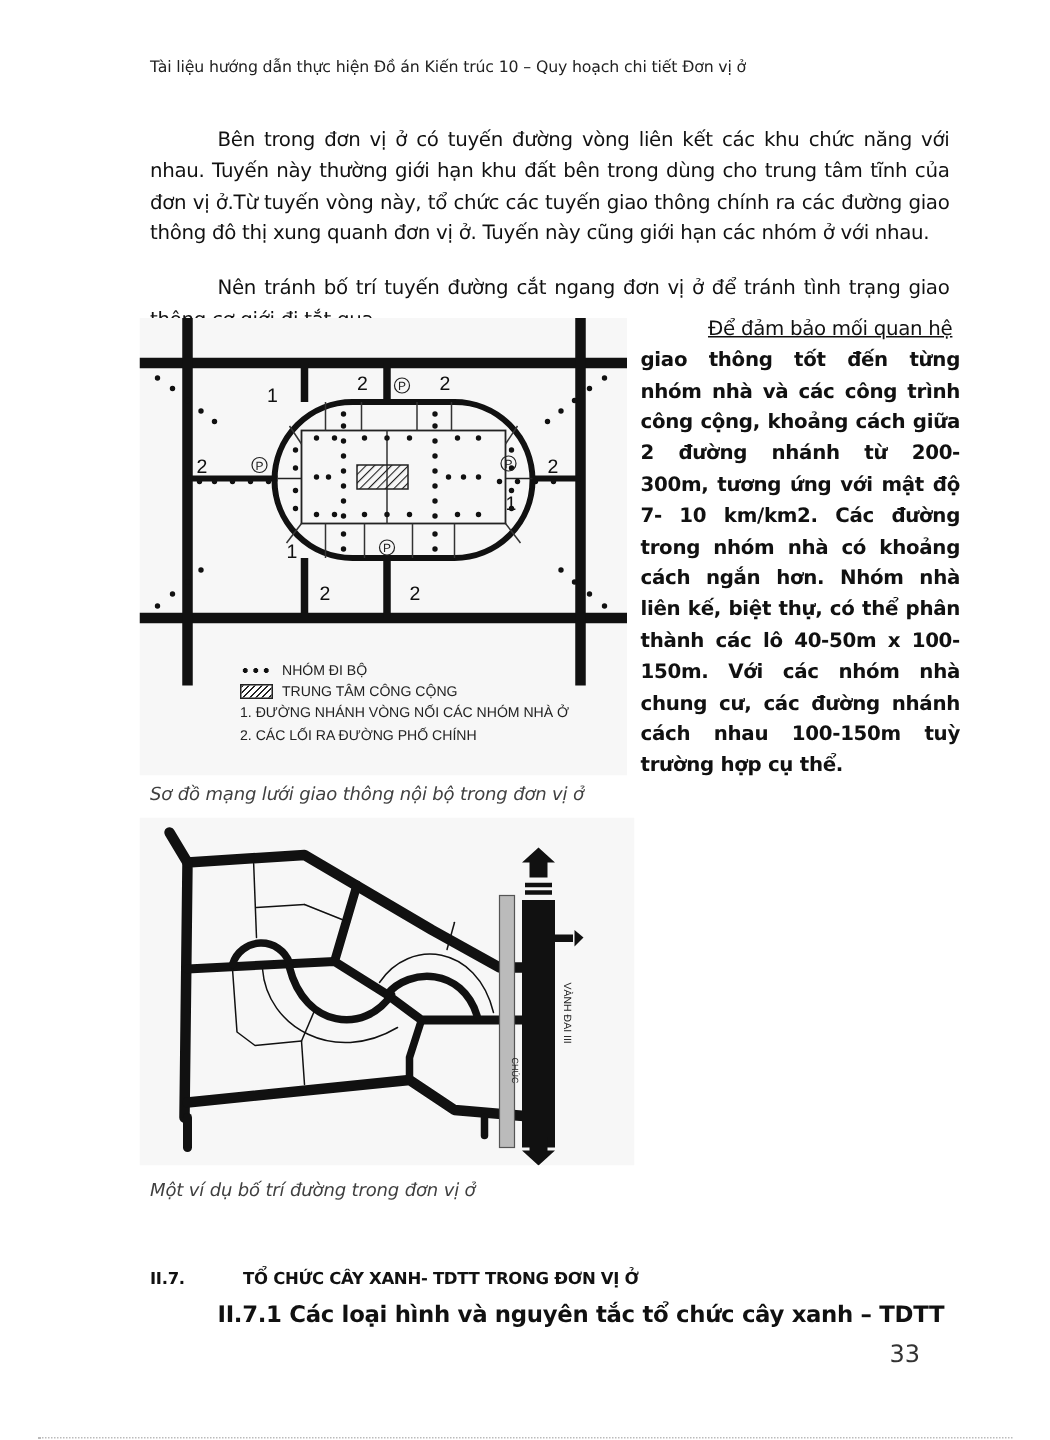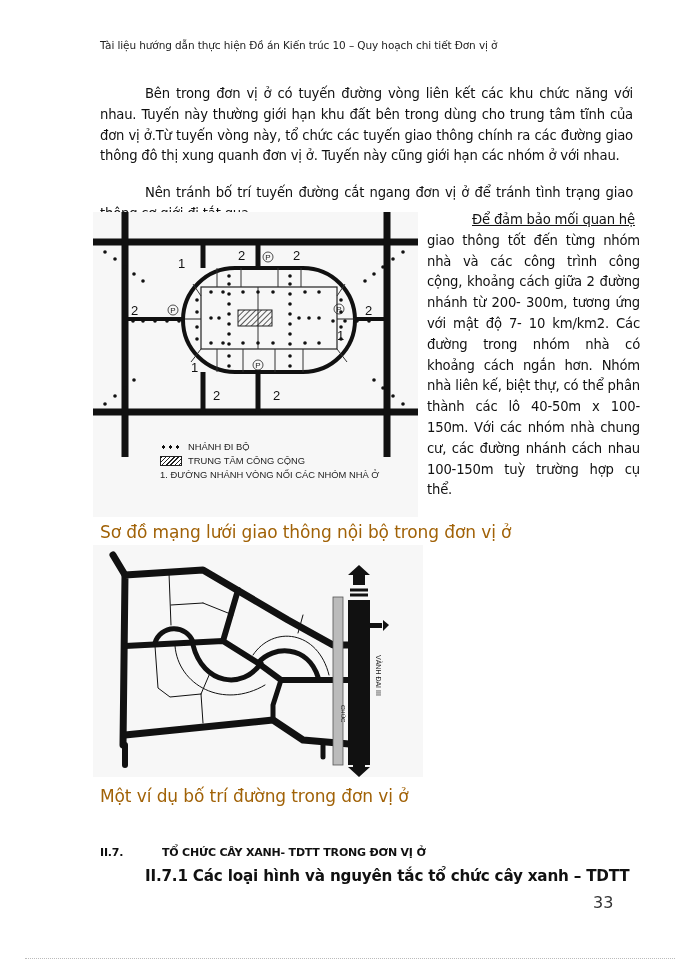--- a/index.html
+++ b/index.html
@@ -6,30 +6,30 @@
   body { width: 700px; height: 960px; position: relative; overflow: hidden;
          font-family: "DejaVu Sans", sans-serif; color: #111; }
   .header { position: absolute; left: 100px; top: 39px; font-size: 10.5px; color: #222;
             letter-spacing: -0.1px; }
   .para { position: absolute; font-size: 13.2px; line-height: 20.8px; color: #111;
           text-align: justify; letter-spacing: -0.2px; }
   .p1 { left: 100px; top: 84px; width: 533px; text-indent: 45px; }
   .p2 { left: 100px; top: 183px; width: 533px; text-indent: 45px; }
   .p3 { left: 427px; top: 210px; width: 245px; }
   .p3 .first { display: block; text-indent: 45px; text-align: justify; text-decoration: underline; }
-  .p3 .rest { display: block; width: 213px; text-align: justify; }
+  .p3 .rest { display: block; width: 213px; text-align: justify; font-weight: bold; }
   .fig1 { position: absolute; left: 93px; top: 212px; width: 325px; height: 305px; }
   .legend { position: absolute; left: 160px; top: 440px; font-size: 9.4px; line-height: 14.2px;
             color: #222; font-family: "Liberation Sans", sans-serif; }
   .legend .row { display: flex; align-items: center; gap: 6px; white-space: nowrap; }
   .legend .sw { width: 22px; height: 10px; display: inline-block; }
   .sw-road { height: 5px !important; background: #111; }
   .sw-walk { background: radial-gradient(circle, #111 1.5px, transparent 1.7px) 0 0 / 7px 10px repeat-x; }
   .sw-center { background: repeating-linear-gradient(135deg, #222 0 1px, #fff 1px 3px); border: 1px solid #222; box-sizing: border-box; }
-  .caption { position: absolute; font-size: 17px; color: #a16207; letter-spacing: -0.1px; }
+  .caption { position: absolute; font-style: italic; font-size: 12px; color: #404040; letter-spacing: -0.1px; }
   .cap1 { left: 100px; top: 522px; }
   .cap2 { left: 100px; top: 786px; }
   .fig2 { position: absolute; left: 93px; top: 545px; width: 330px; height: 232px; }
   .h-section { position: absolute; left: 100px; top: 846px; font-weight: bold; font-size: 11px;
                color: #111; white-space: nowrap; letter-spacing: -0.2px; }
   .h-section .num { display: inline-block; width: 62px; }
   .h-sub { position: absolute; left: 145px; top: 867px; font-weight: bold; font-size: 15.2px;
            color: #111; white-space: nowrap; letter-spacing: -0.2px; }
   .page-num { position: absolute; left: 593px; top: 893px; font-size: 16px; color: #333; text-align: center; }
   .bottom-rule { position: absolute; left: 25px; top: 958px; width: 650px; border-top: 1px dotted #bbb; }
@@ -191,28 +191,31 @@
       <text x="98" y="160">1</text>
       <text x="120" y="188">2</text>
       <text x="180" y="188">2</text>
     </g>
   </svg>
 </div>
 
 <div class="legend">
   <div class="row">
     <span class="sw sw-walk"></span>
-    <span>NHÁNH ĐI BỘ</span>
+    <span>NHÓM ĐI BỘ</span>
   </div>
   <div class="row">
     <span class="sw sw-center"></span>
     <span>TRUNG TÂM CÔNG CỘNG</span>
   </div>
   <div class="row">
     <span>1. ĐƯỜNG NHÁNH VÒNG NỐI CÁC NHÓM NHÀ Ở</span>
+  </div>
+  <div class="row">
+    <span>2. CÁC LỐI RA ĐƯỜNG PHỐ CHÍNH</span>
   </div>
 </div>
 
 <div class="caption cap1">Sơ đồ mạng lưới giao thông nội bộ trong đơn vị ở</div>
 
 <div class="fig2">
   <svg width="330" height="232" viewBox="0 0 330 232">
     <rect x="0" y="0" width="330" height="232" fill="#f7f7f7"></rect>
     <g stroke="#111" fill="none" stroke-linecap="round" stroke-linejoin="round">
 

